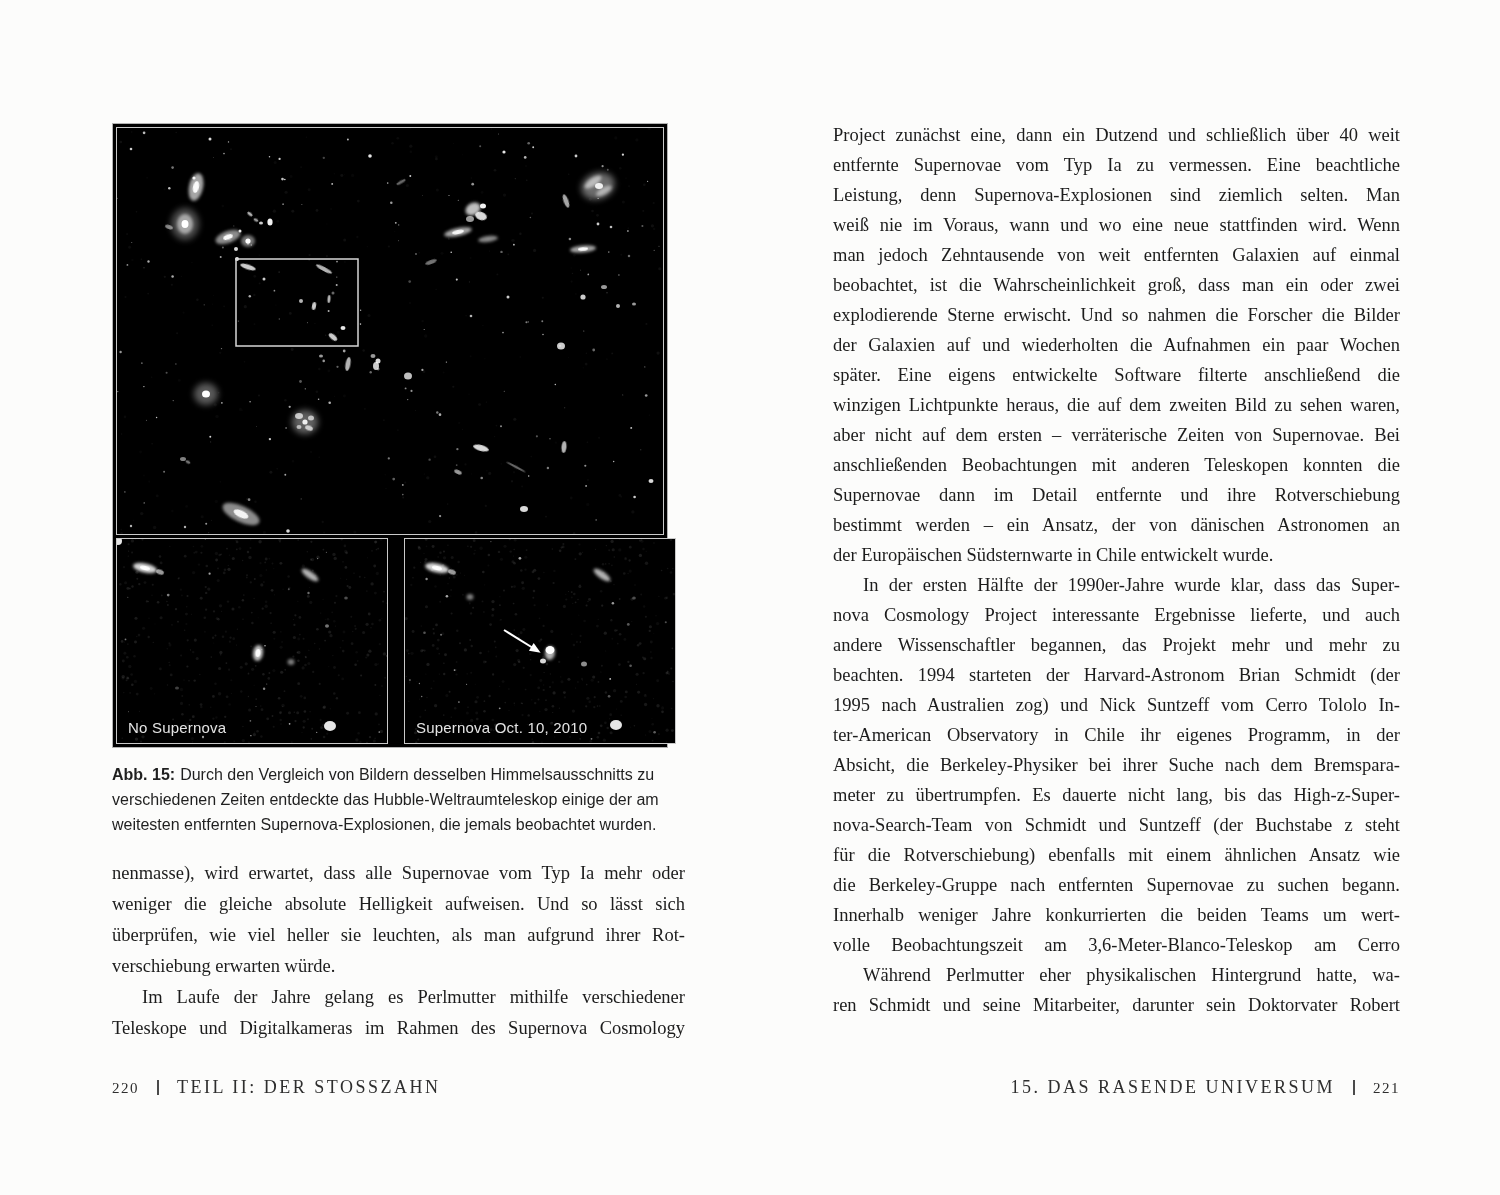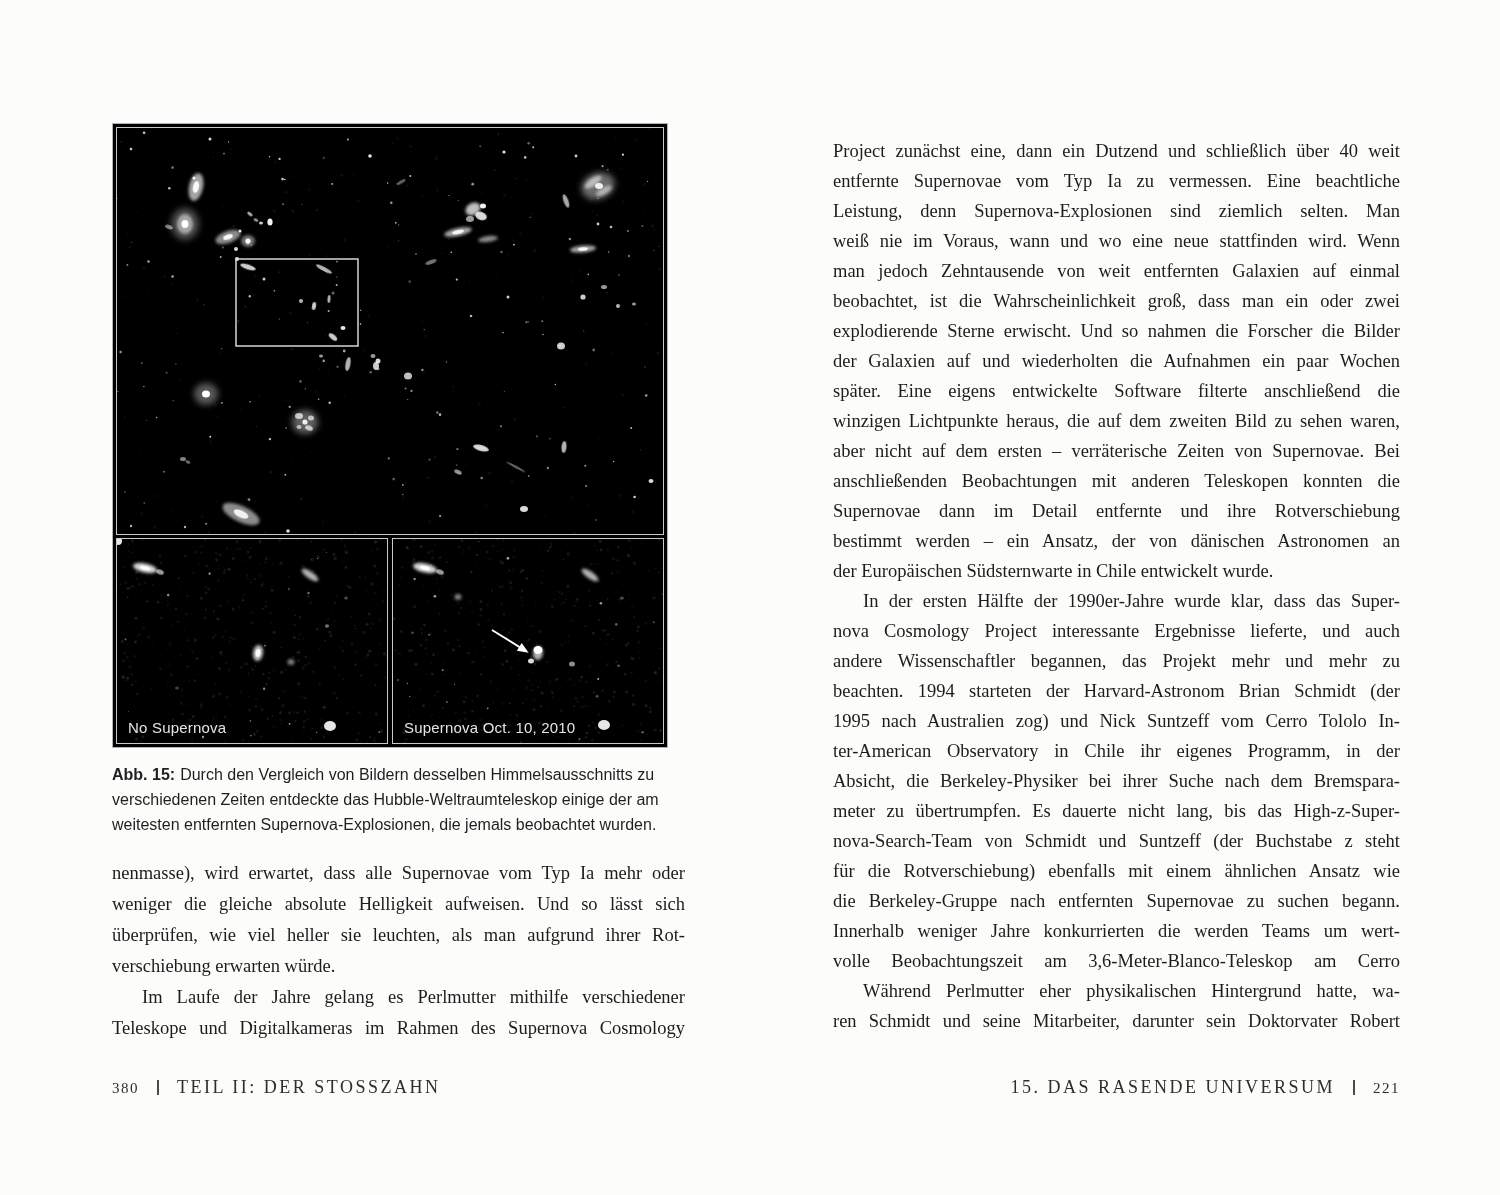--- a/index.html
+++ b/index.html
@@ -5,36 +5,36 @@
   html,body{margin:0;padding:0;}
   body{width:1500px;height:1195px;background:#fcfcfb;position:relative;overflow:hidden;
        font-family:"Liberation Serif", serif;color:#1c1c1c;}
   .spread{position:absolute;inset:0;}
 
   
   .figure{position:absolute;left:112px;top:123px;width:556px;height:625px;margin:0;
           box-sizing:border-box;border:1px solid #b2b2b2;background:#000;padding:3px;}
   .main-panel{box-sizing:border-box;width:548px;height:408px;border:1px solid #c9c9c9;background:#000;}
   .main-panel svg{display:block;}
-  .sub-row{display:flex;gap:4px;margin-top:3px;}
+  .sub-row{display:flex;gap:16px;margin-top:3px;}
   .sub-panel{position:relative;box-sizing:border-box;width:272px;height:206px;border:1px solid #c9c9c9;background:#000;}
   .sub-panel svg{display:block;}
   .plabel{position:absolute;left:11px;bottom:7px;font-family:"Liberation Sans",sans-serif;
           font-size:15px;color:#e4e4e4;letter-spacing:.2px;}
 
   
   .caption{position:absolute;left:112px;top:762px;width:558px;
            font-family:"Liberation Sans",sans-serif;font-size:16px;color:#1f1f1f;}
   .capline{line-height:25px;}
   .capbold{font-weight:bold;margin-right:5px;}
 
   
   .bodytext{position:absolute;font-size:18.5px;color:#1c1c1c;}
   .left-body{left:112px;top:858px;width:573px;}
-  .right-body{left:833px;top:136px;width:567px;}
+  .right-body{left:833px;top:120px;width:567px;}
   .bline{height:30px;line-height:30px;text-align:left;}
   .left-body .bline{height:31px;line-height:31px;}
   .bline.j{text-align:justify;text-align-last:justify;}
   .bline.i{text-indent:30px;}
 
   
   .pfooter{position:absolute;top:1077px;font-size:15px;color:#2e2e2e;white-space:nowrap;}
   .footer-left{left:112px;}
   .footer-right{right:100px;text-align:right;}
   .pagenum{letter-spacing:1.5px;}
@@ -1515,21 +1515,21 @@
     <div class="bodytext left-body">
         <div class="bline j">nenmasse), wird erwartet, dass alle Supernovae vom Typ Ia mehr oder</div>
         <div class="bline j">weniger die gleiche absolute Helligkeit aufweisen. Und so lässt sich</div>
         <div class="bline j">überprüfen, wie viel heller sie leuchten, als man aufgrund ihrer Rot-</div>
         <div class="bline">verschiebung erwarten würde.</div>
         <div class="bline j i">Im Laufe der Jahre gelang es Perlmutter mithilfe verschiedener</div>
         <div class="bline j">Teleskope und Digitalkameras im Rahmen des Supernova Cosmology</div>
       </div>
 
     <footer class="pfooter footer-left">
-      <span class="pagenum">380</span><span class="fbar"></span><span class="ftext">TEIL II: DER STOSSZAHN</span>
+      <span class="pagenum">220</span><span class="fbar"></span><span class="ftext">TEIL II: DER STOSSZAHN</span>
     </footer>
   </section>
 
   <section>
     <div class="bodytext right-body">
         <div class="bline j">Project zunächst eine, dann ein Dutzend und schließlich über 40 weit</div>
         <div class="bline j">entfernte Supernovae vom Typ Ia zu vermessen. Eine beachtliche</div>
         <div class="bline j">Leistung, denn Supernova-Explosionen sind ziemlich selten. Man</div>
         <div class="bline j">weiß nie im Voraus, wann und wo eine neue stattfinden wird. Wenn</div>
         <div class="bline j">man jedoch Zehntausende von weit entfernten Galaxien auf einmal</div>
@@ -1547,21 +1547,21 @@
         <div class="bline j">nova Cosmology Project interessante Ergebnisse lieferte, und auch</div>
         <div class="bline j">andere Wissenschaftler begannen, das Projekt mehr und mehr zu</div>
         <div class="bline j">beachten. 1994 starteten der Harvard-Astronom Brian Schmidt (der</div>
         <div class="bline j">1995 nach Australien zog) und Nick Suntzeff vom Cerro Tololo In-</div>
         <div class="bline j">ter-American Observatory in Chile ihr eigenes Programm, in der</div>
         <div class="bline j">Absicht, die Berkeley-Physiker bei ihrer Suche nach dem Bremspara-</div>
         <div class="bline j">meter zu übertrumpfen. Es dauerte nicht lang, bis das High-z-Super-</div>
         <div class="bline j">nova-Search-Team von Schmidt und Suntzeff (der Buchstabe z steht</div>
         <div class="bline j">für die Rotverschiebung) ebenfalls mit einem ähnlichen Ansatz wie</div>
         <div class="bline j">die Berkeley-Gruppe nach entfernten Supernovae zu suchen begann.</div>
-        <div class="bline j">Innerhalb weniger Jahre konkurrierten die werden Teams um wert-</div>
+        <div class="bline j">Innerhalb weniger Jahre konkurrierten die beiden Teams um wert-</div>
         <div class="bline j">volle Beobachtungszeit am 3,6-Meter-Blanco-Teleskop am Cerro</div>
         <div class="bline j i">Während Perlmutter eher physikalischen Hintergrund hatte, wa-</div>
         <div class="bline j">ren Schmidt und seine Mitarbeiter, darunter sein Doktorvater Robert</div>
       </div>
 
     <footer class="pfooter footer-right">
       <span class="ftext">15. DAS RASENDE UNIVERSUM</span><span class="fbar"></span><span class="pagenum">221</span>
     </footer>
   </section>
 

